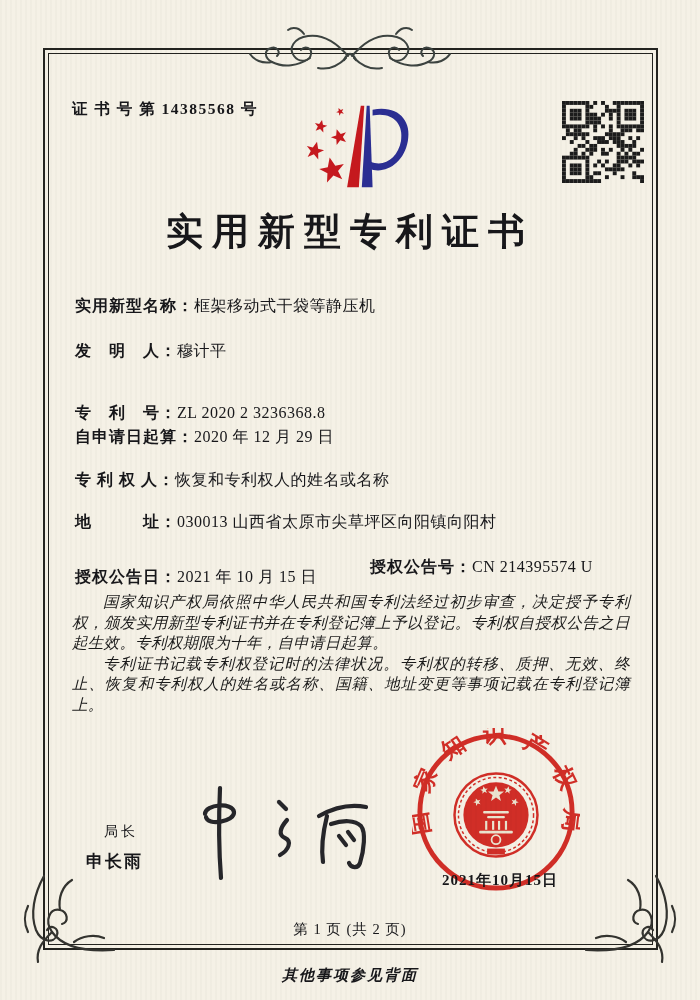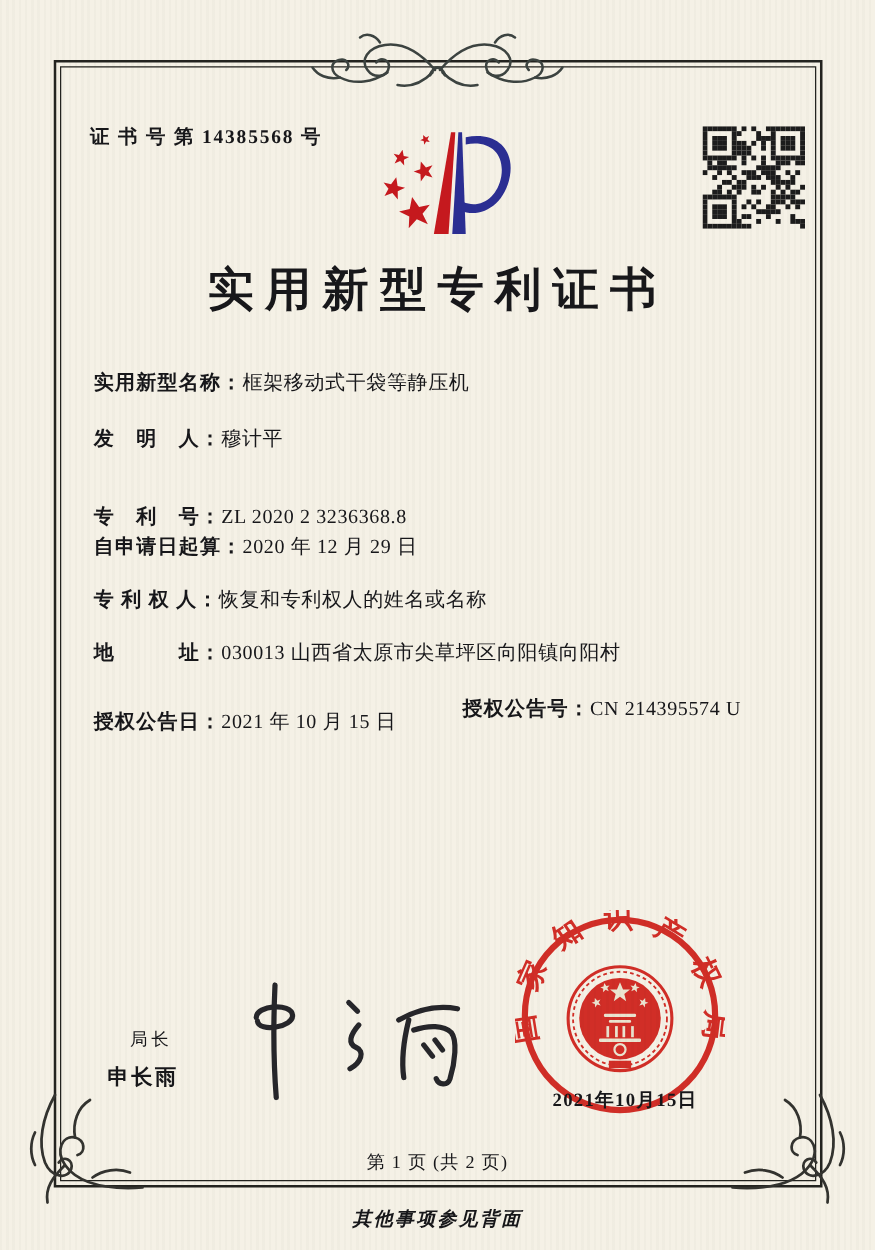--- a/index.html
+++ b/index.html
@@ -363,20 +363,22 @@
   <span class="lab">地　　　址：</span><span class="val">030013 山西省太原市尖草坪区向阳镇向阳村</span>
 </div>
 <div class="abs frow" style="top:557px;margin-top:10px;">
   <span class="lab">授权公告日：</span><span class="val">2021 年 10 月 15 日</span>
 </div>
 <div class="abs frow" style="left:370px;top:557px;">
   <span class="lab">授权公告号：</span><span class="val">CN 214395574 U</span>
 </div>
 
 <div class="abs paras">
+  <p>国家知识产权局依照中华人民共和国专利法经过初步审查，决定授予专利权，颁发实用新型专利证书并在专利登记簿上予以登记。专利权自授权公告之日起生效。专利权期限为十年，自申请日起算。</p>
+  <p>专利证书记载专利权登记时的法律状况。专利权的转移、质押、无效、终止、恢复和专利权人的姓名或名称、国籍、地址变更等事项记载在专利登记簿上。</p>
 </div>
 
 <div class="abs officer-title">局长</div>
 <div class="abs officer-name">申长雨</div>
 
 <svg class="abs sig-wrap" viewBox="0 0 190 102">
   <g fill="none" stroke="#26262a" stroke-width="4.2" stroke-linecap="round" stroke-linejoin="round">
     <path d="M22,34 C22,24 50,22 51,32 C52,42 24,46 23,37"></path>
     <path d="M37,8 C36,30 35,60 38,98"></path>
     <path d="M96,22 C99,25 101,27 103,29"></path>

